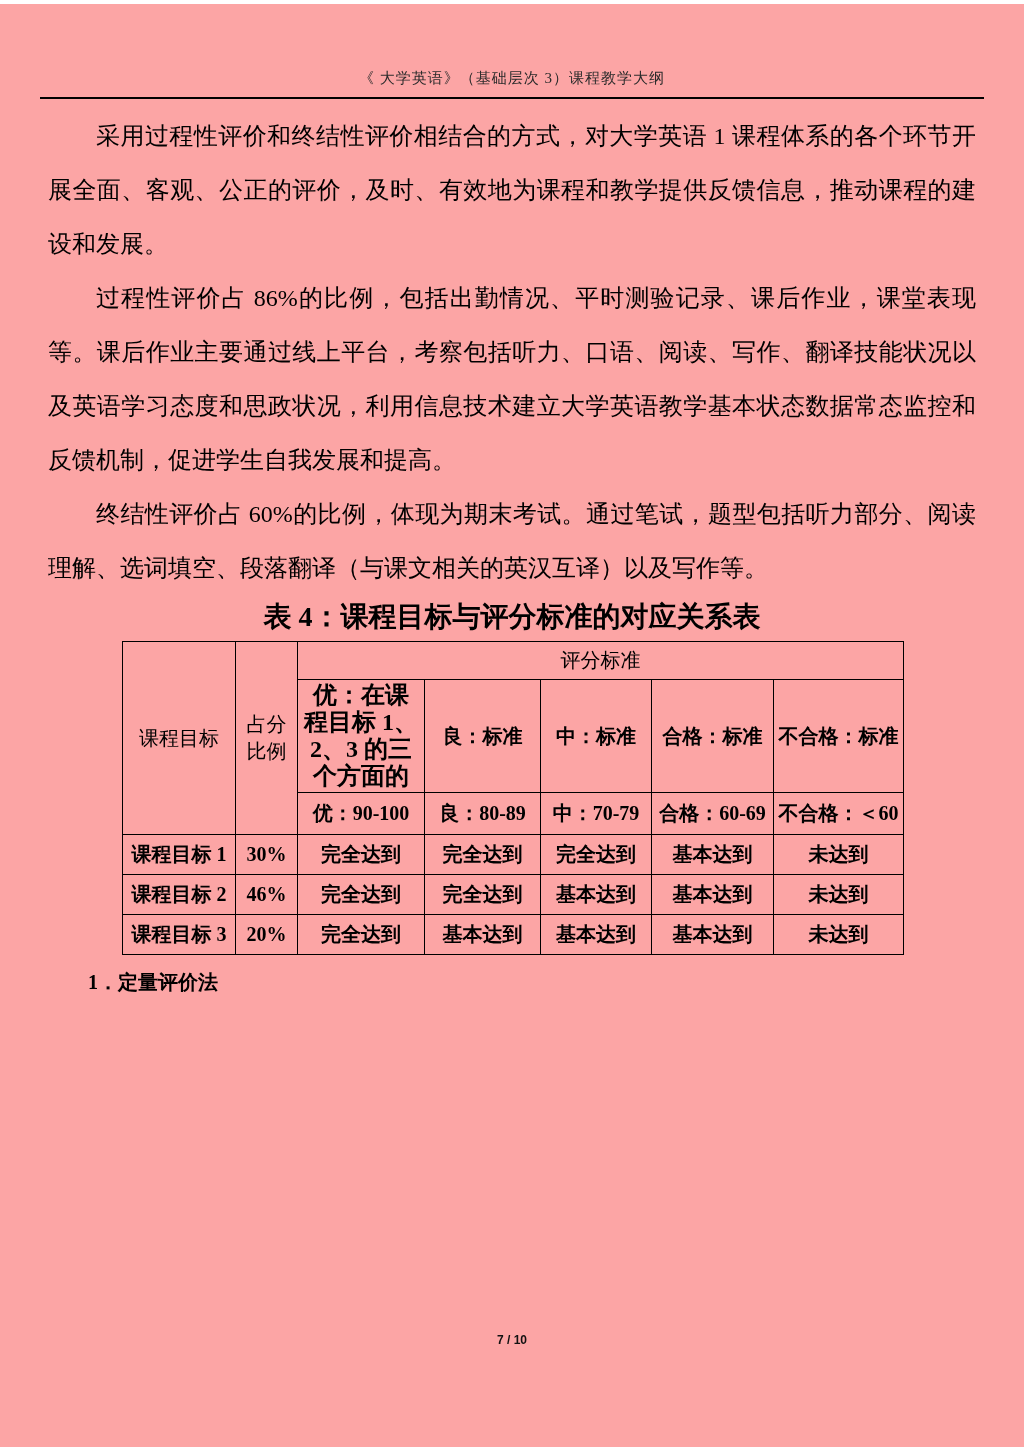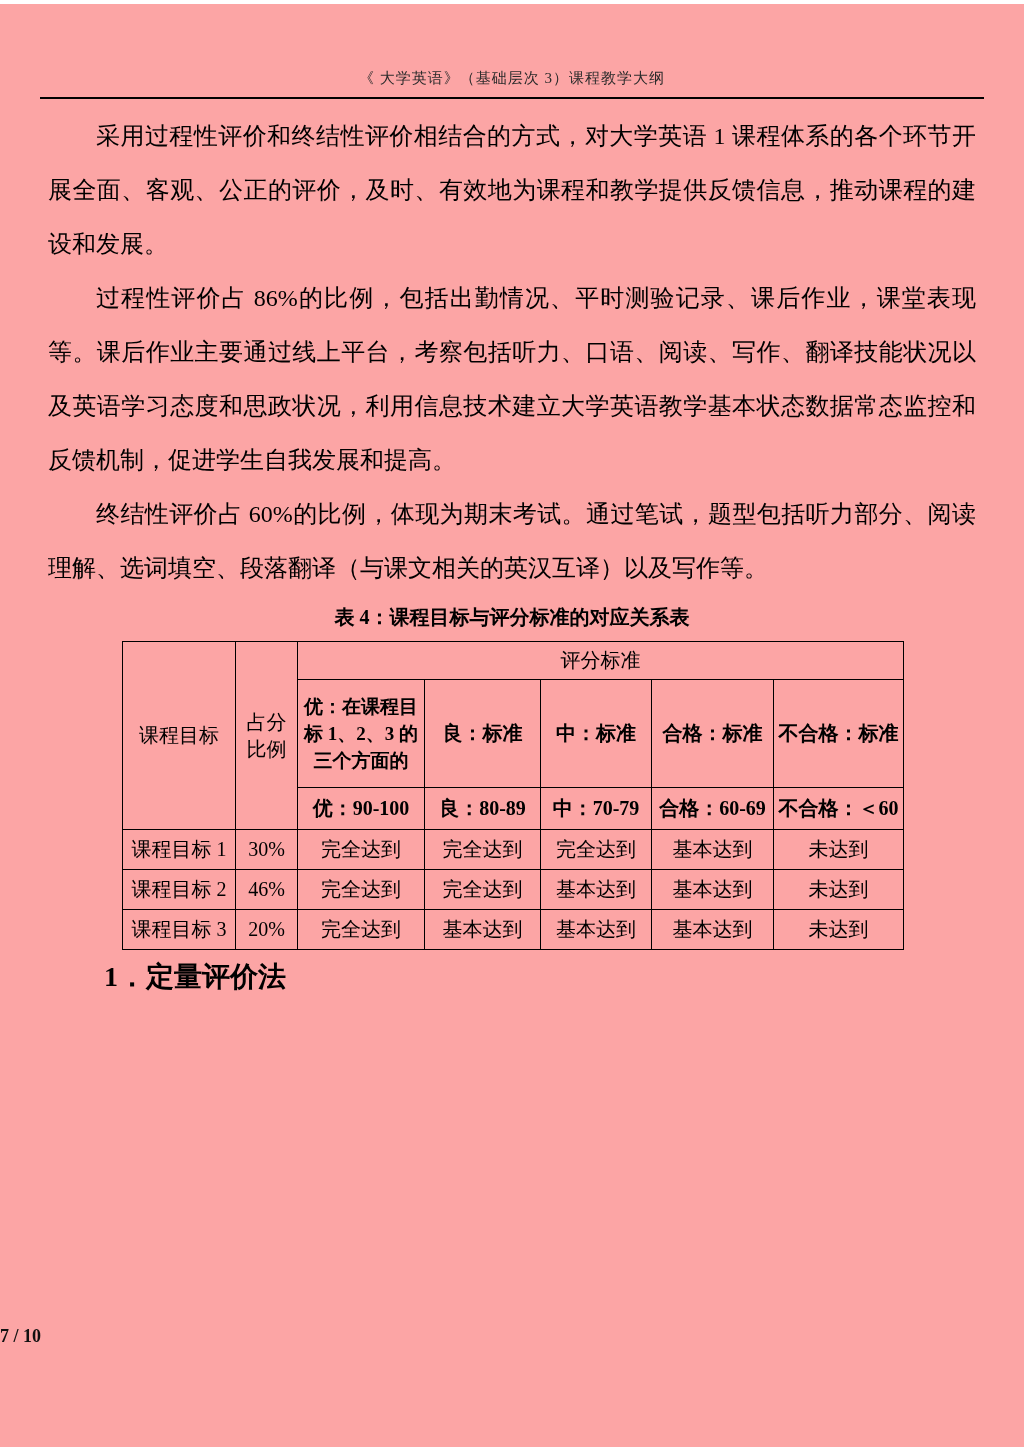--- a/index.html
+++ b/index.html
@@ -33,68 +33,68 @@
   }
   p.body {
     font-size: 24px;
     line-height: 54px;
     text-align: justify;
     text-indent: 2em;
     color: #000000;
   }
   p.heading-bold {
     font-weight: bold;
-    font-size: 28px;
+    font-size: 20px;
   }
   .table-title {
     margin-top: 2px;
     height: 40px;
     line-height: 40px;
     text-align: center;
     font-weight: bold;
-    font-size: 20px;
+    font-size: 28px;
   }
   table.grading {
     border-collapse: collapse;
     table-layout: fixed;
     width: 781px;
     margin: 4px 0 0 74px;
     font-size: 20px;
     color: #000000;
   }
   table.grading td {
     border: 1.5px solid #000000;
     text-align: center;
     vertical-align: middle;
     padding: 2px 4px;
     line-height: 27px;
   }
   tr.row-h1 td { height: 38px; }
   tr.row-h2 td { height: 108px; font-weight: bold; }
   tr.row-h3 td { height: 42px; font-weight: bold; white-space: nowrap; }
-  tr.row-data td { height: 40px; font-weight: normal; }
+  tr.row-data td { height: 40px; font-weight: bold; }
   td.cell-left { text-align: left; padding-left: 9px; padding-right: 4px; }
   td.cell-long {
     text-align: left;
     padding-left: 8px;
     padding-right: 4px;
-    font-size: 19px;
+    font-size: 24px;
     line-height: 34px;
     white-space: normal;
   }
   td.cell-weight { padding: 2px 8px; line-height: 27px; }
   .footer {
     position: absolute;
     bottom: 104px;
     left: 0;
     width: 100%;
-    text-align: left;
-    font-family: Liberation Serif, serif;
+    text-align: center;
+    font-family: Liberation Sans, sans-serif;
     font-weight: 600;
-    font-size: 18px;
+    font-size: 12px;
     color: #111111;
   }
 </style>
 </head>
 <body>
 
 <div class="page">
 
   <div class="doc-header">
     <div class="doc-header-title">《 大学英语》（基础层次 3）课程教学大纲</div>

